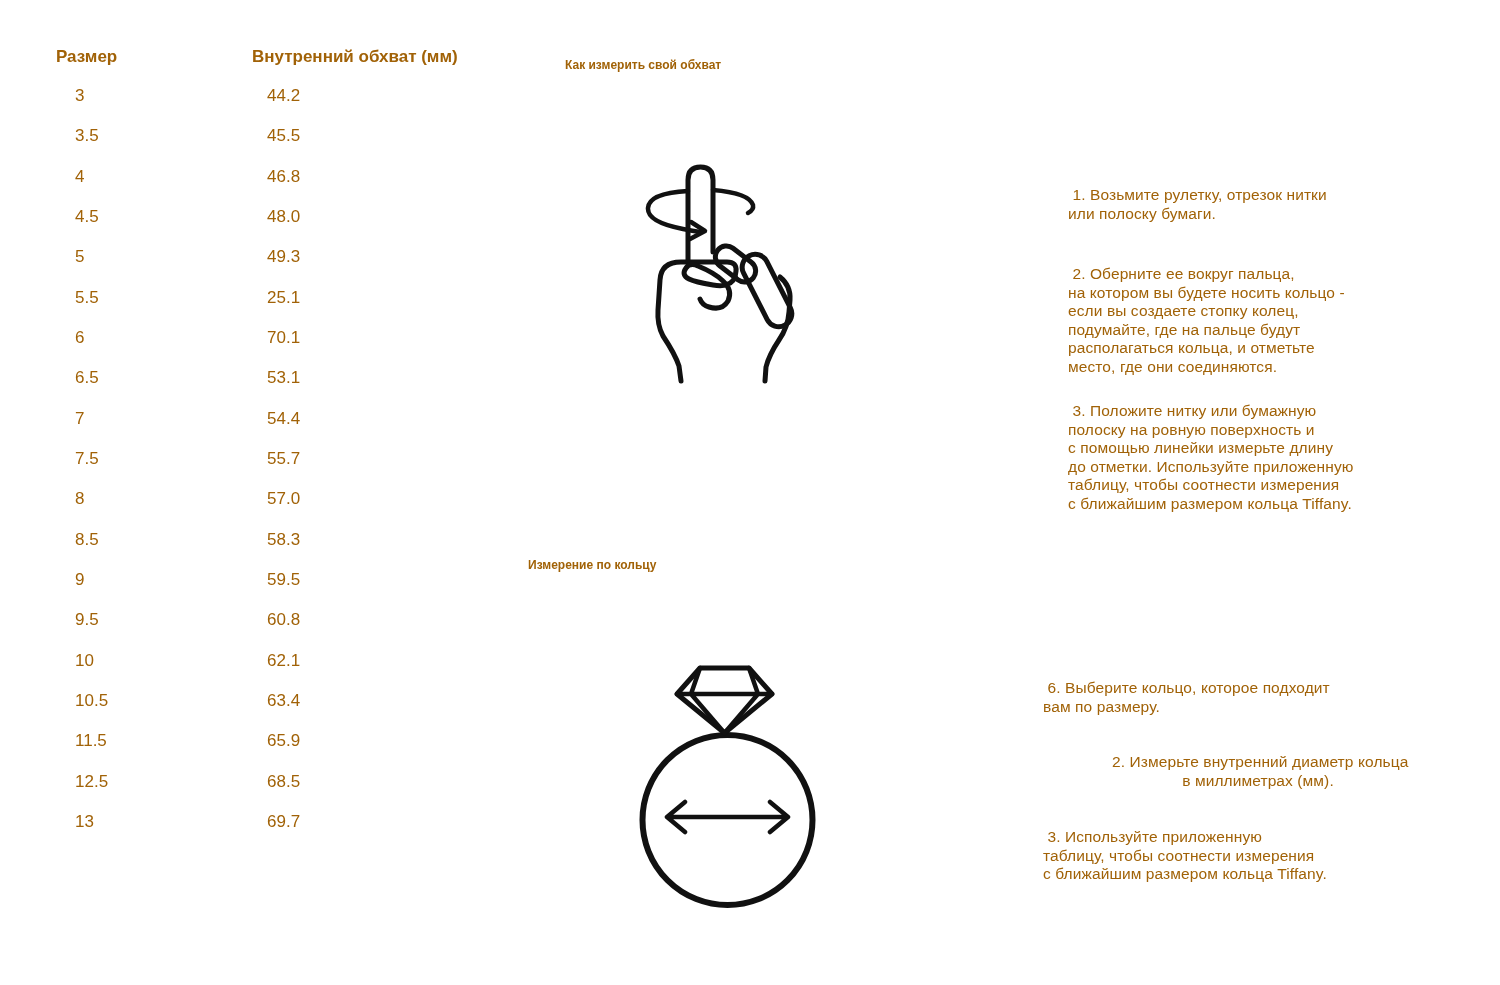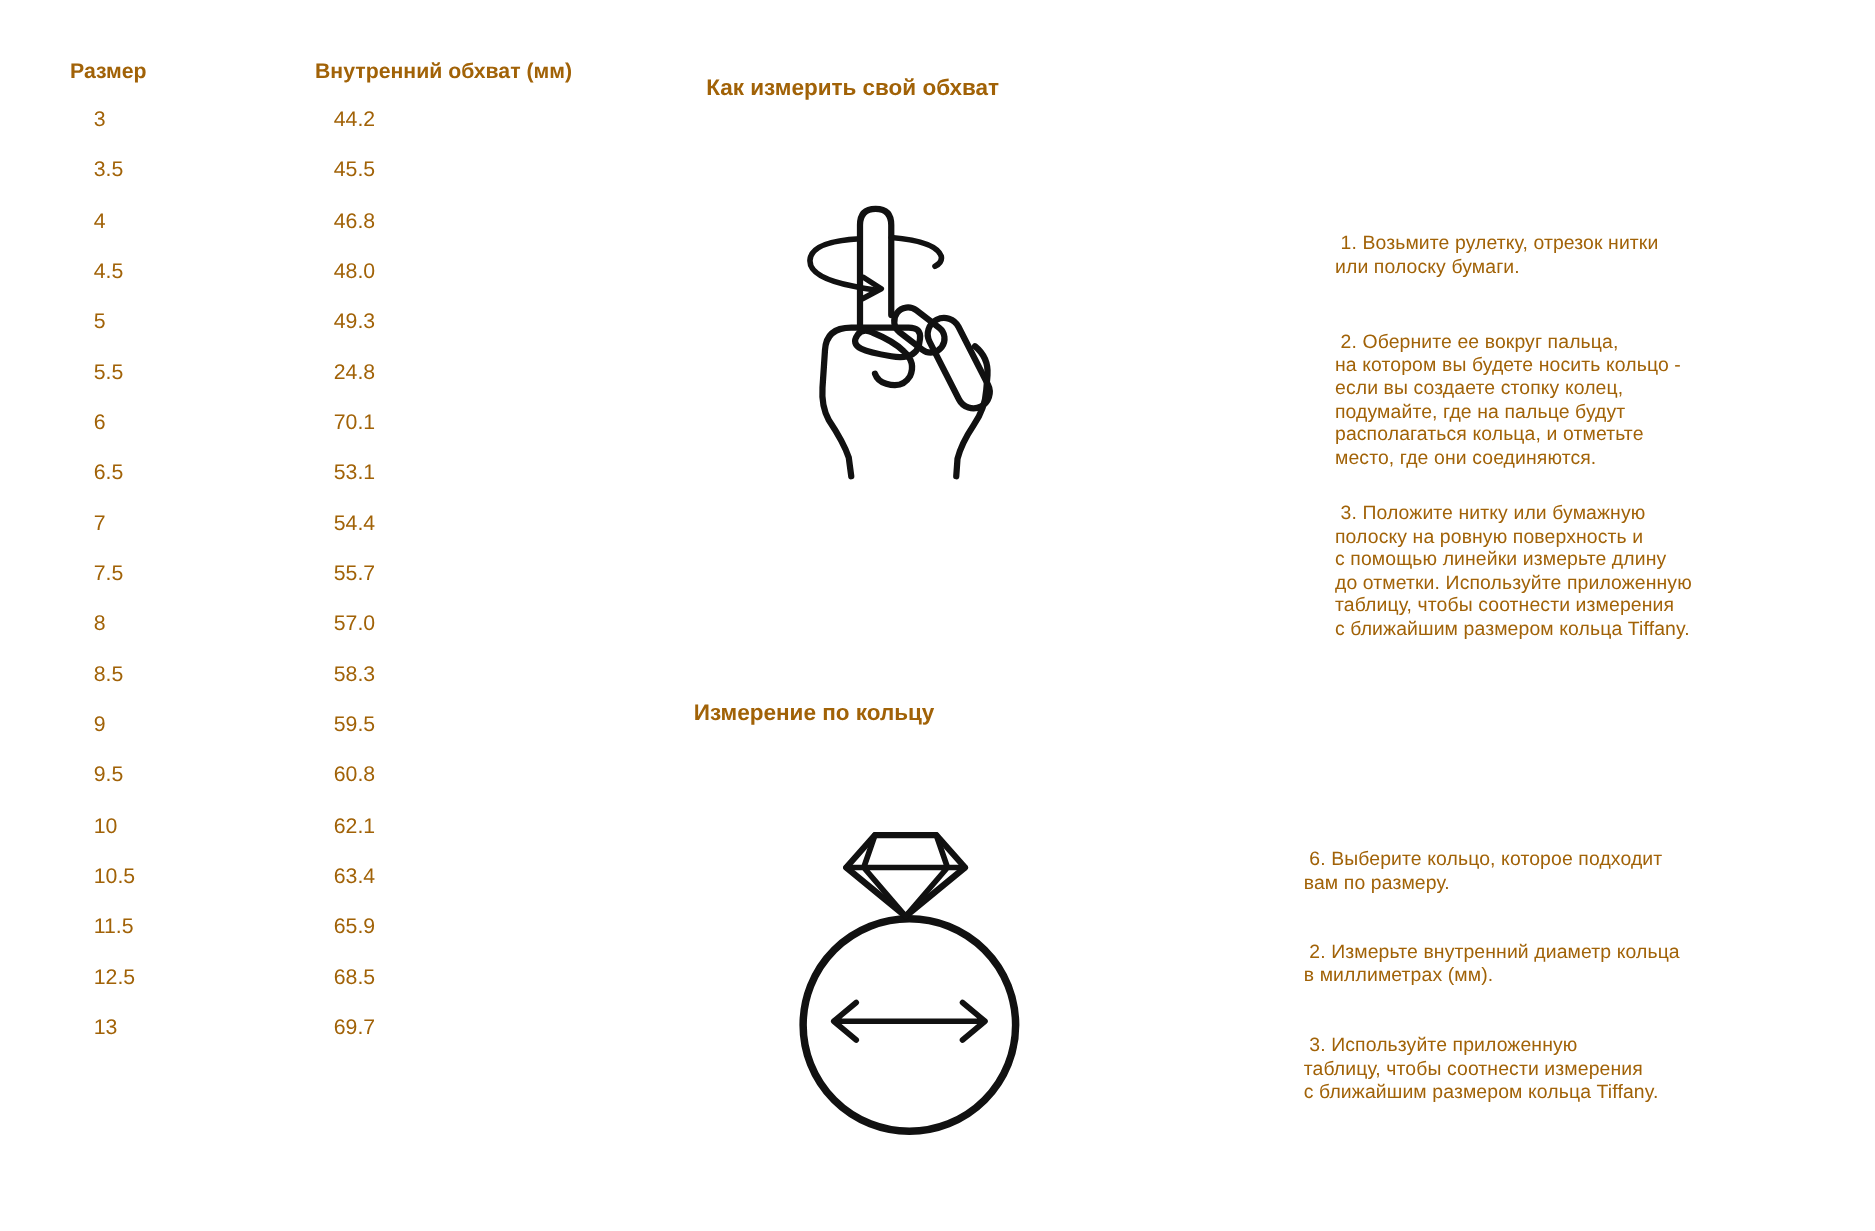--- a/index.html
+++ b/index.html
@@ -14,40 +14,40 @@
   
   .th{position:absolute;font-size:17px;font-weight:700;line-height:26px;white-space:nowrap;}
   .th-size{left:56px;top:44px;}
   .th-girth{left:252px;top:44px;}
   #size-rows{position:absolute;left:0;top:76px;width:520px;}
   .trow{position:relative;height:40.33px;}
   .trow span{position:absolute;font-size:17px;line-height:40.33px;white-space:nowrap;}
   .c-size{left:75px;}
   .c-girth{left:267px;}
   
-  .section-title{position:absolute;font-size:18px;font-weight:700;line-height:24px;white-space:nowrap;}
+  .section-title{position:absolute;font-size:12px;font-weight:700;line-height:24px;white-space:nowrap;}
   #h-wrap{left:565px;top:43px;}
-  #h-ring{left:555px;top:543px;}
+  #h-ring{left:528px;top:543px;}
   
   .steps{position:absolute;left:0;top:0;width:100%;height:100%;margin-top:16px;}
   .step{
     position:absolute;
     white-space:pre-wrap;
     font-size:15.5px;
     line-height:18.6px;
     width:430px;
     letter-spacing:0.1px;
   }
   .steps-wrap .step{left:1068px;}
   .steps-ring .step{left:1043px;}
   .steps-wrap .st-0{top:170px;}
   .steps-wrap .st-1{top:249px;}
   .steps-wrap .st-2{top:386px;}
   .steps-ring .st-0{top:663px;}
-  .steps-ring .st-1{top:737px;}
+  .steps-ring .st-1{top:737px;text-align:center;}
   .steps-ring .st-2{top:812px;}
   
   .illus{position:absolute;}
   #hand-illus{left:645px;top:160px;width:160px;height:230px;}
   #ring-illus{left:633px;top:660px;width:190px;height:250px;}
   .illus svg{display:block;width:100%;height:100%;}
   .ln{fill:none;stroke:#111;stroke-linecap:round;stroke-linejoin:round;}
 </style>
 </head>
 <body>
@@ -73,21 +73,21 @@
         <div class="trow">
           <span class="c-size">4.5</span>
           <span class="c-girth">48.0</span>
         </div>
         <div class="trow">
           <span class="c-size">5</span>
           <span class="c-girth">49.3</span>
         </div>
         <div class="trow">
           <span class="c-size">5.5</span>
-          <span class="c-girth">24.8</span>
+          <span class="c-girth">25.1</span>
         </div>
         <div class="trow">
           <span class="c-size">6</span>
           <span class="c-girth">70.1</span>
         </div>
         <div class="trow">
           <span class="c-size">6.5</span>
           <span class="c-girth">53.1</span>
         </div>
         <div class="trow">

